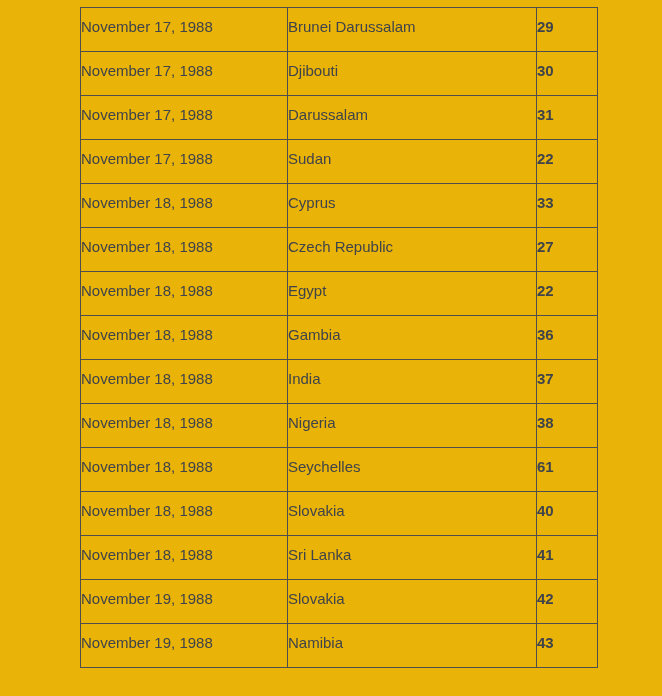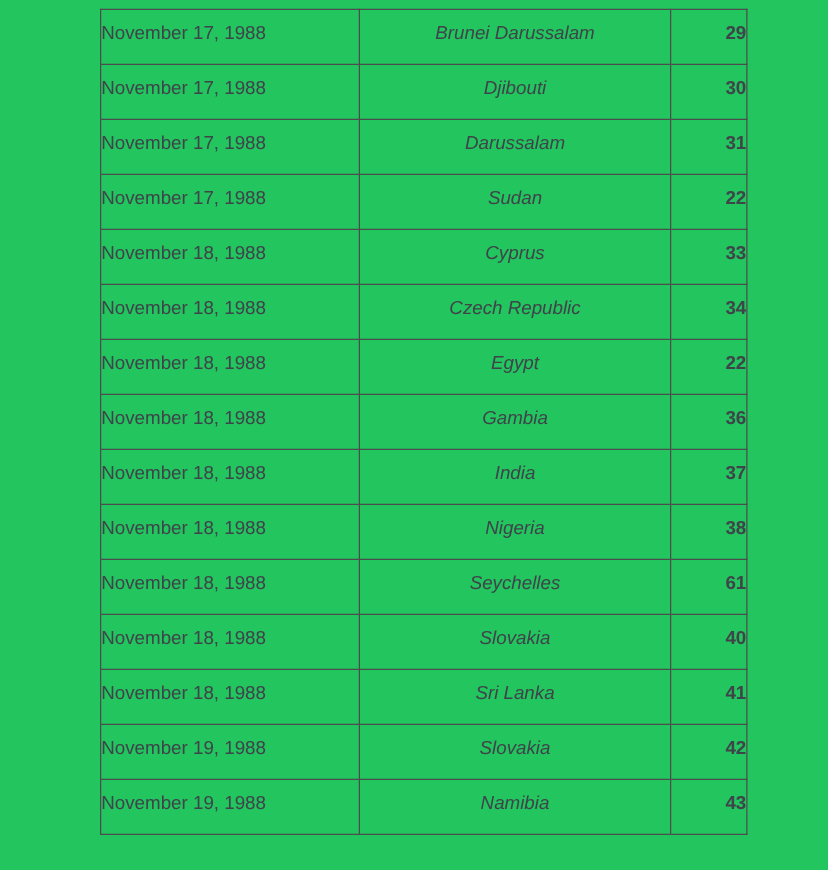--- a/index.html
+++ b/index.html
@@ -7,21 +7,21 @@
     padding: 0;
     background: #ffffff;
     width: 662px;
     height: 696px;
     font-family: "Liberation Sans", "DejaVu Sans", sans-serif;
   }
   .page {
     position: relative;
     width: 662px;
     height: 696px;
-    background: #22c55e;
+    background: #eab308;
     overflow: hidden;
   }
   table.data-table {
     position: absolute;
     left: 80px;
     top: 7px;
     border-collapse: collapse;
     table-layout: fixed;
     width: 514px;
   }
@@ -36,26 +36,25 @@
     overflow: hidden;
     white-space: nowrap;
   }
   td.c-date {
     width: 206px;
     text-align: left;
     padding-left: 28px;
   }
   td.c-country {
     width: 248px;
-    text-align: center;
-    font-style: italic;
+    text-align: left;
   }
   td.c-number {
     width: 60px;
-    text-align: right;
+    text-align: left;
     padding-left: 12px;
     font-weight: bold;
     color: #383c42;
   }
 </style>
 </head>
 <body>
 
 <div class="page">
   <table class="data-table">
@@ -81,21 +80,21 @@
         <td class="c-number">22</td>
       </tr>
       <tr>
         <td class="c-date">November 18, 1988</td>
         <td class="c-country">Cyprus</td>
         <td class="c-number">33</td>
       </tr>
       <tr>
         <td class="c-date">November 18, 1988</td>
         <td class="c-country">Czech Republic</td>
-        <td class="c-number">34</td>
+        <td class="c-number">27</td>
       </tr>
       <tr>
         <td class="c-date">November 18, 1988</td>
         <td class="c-country">Egypt</td>
         <td class="c-number">22</td>
       </tr>
       <tr>
         <td class="c-date">November 18, 1988</td>
         <td class="c-country">Gambia</td>
         <td class="c-number">36</td>

